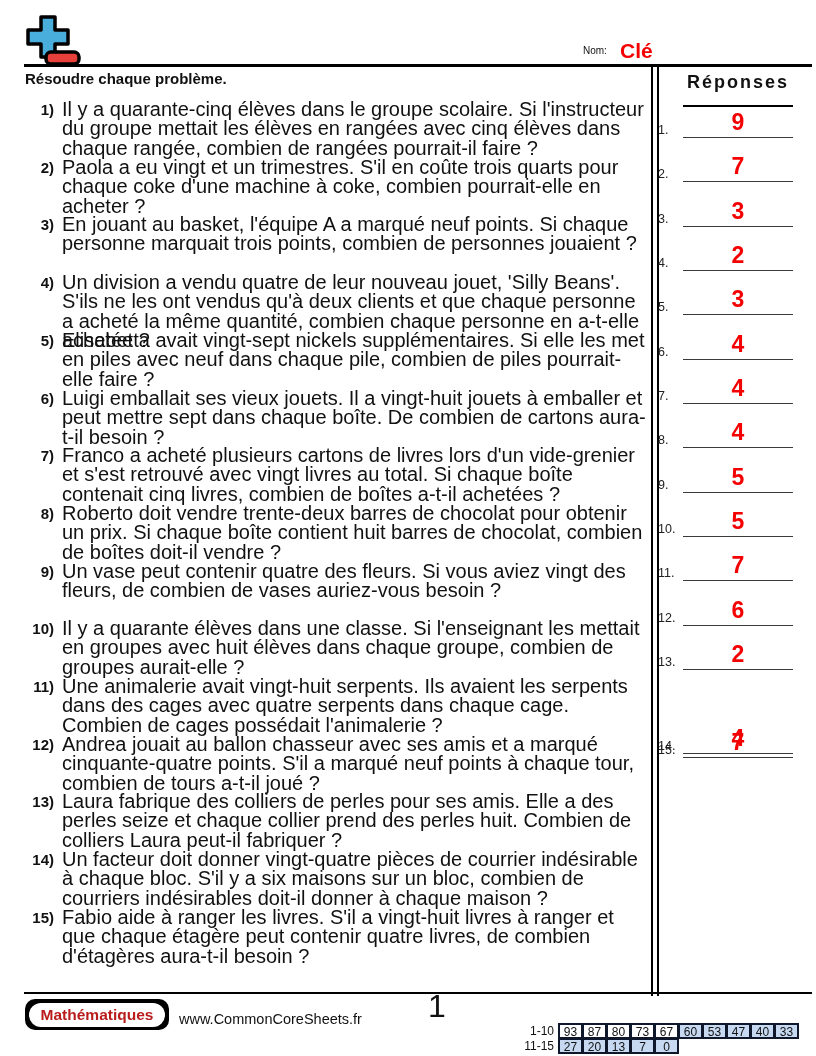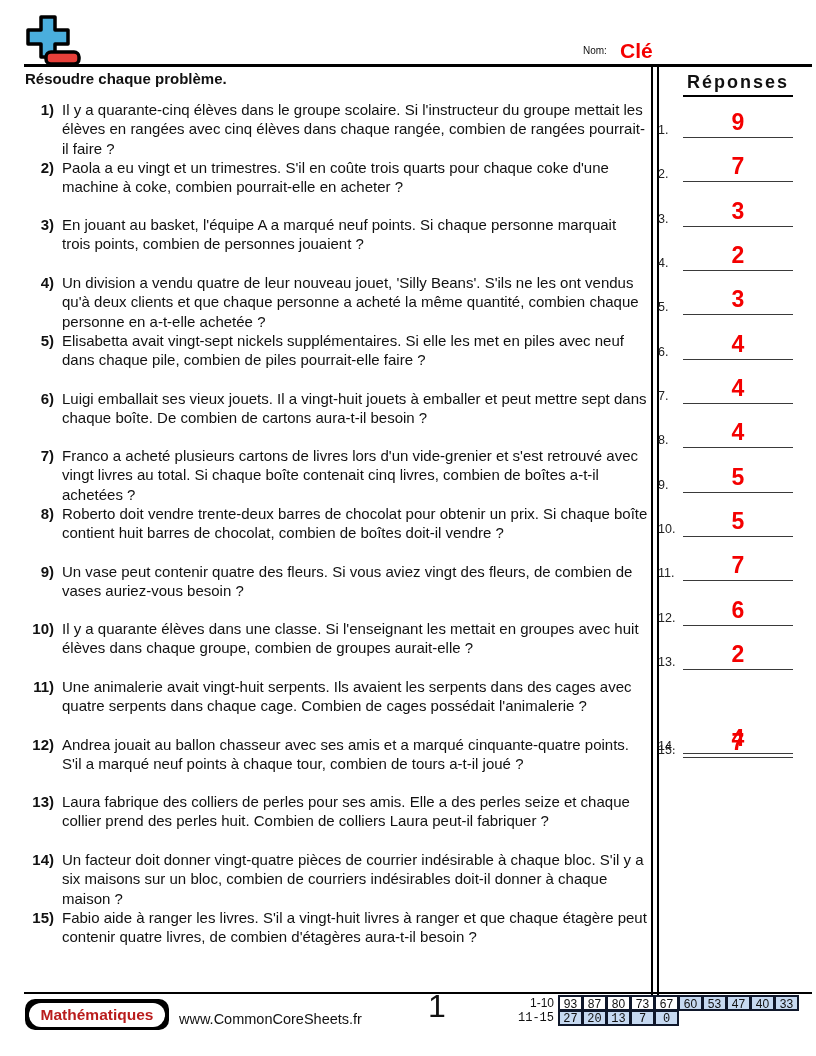--- a/index.html
+++ b/index.html
@@ -14,43 +14,43 @@
   .nom-label{position:absolute;left:556px;top:45px;font-size:10px;margin-left:27px;}
   .nom-value{position:absolute;left:620px;top:39px;font-size:21px;font-weight:bold;color:var(--red);}
   .top-rule{position:absolute;left:24px;top:64px;width:788px;height:3px;background:#000;}
   .instruction{position:absolute;left:25px;top:70px;font-size:15px;font-weight:bold;text-align:right;}
 
   
   .vdivider{position:absolute;left:651px;top:67px;width:4px;height:929px;
             border-left:2px solid #000;border-right:2px solid #000;}
   .reponses-title{position:absolute;left:683px;top:72px;width:110px;text-align:center;
                   font-size:18px;font-weight:bold;letter-spacing:2px;
-                  border-bottom:2px solid #000;padding-bottom:2px;}
+                  border-bottom:2px solid #000;padding-bottom:12px;}
   .answer-row{position:absolute;left:658px;width:135px;height:34px;}
   .anum{position:absolute;left:0;bottom:1px;font-size:12.5px;color:#222;}
   .aline{position:absolute;left:25px;right:0;bottom:0;border-bottom:1.6px solid #3a3a3a;text-align:center;}
   .avalue{display:inline-block;color:var(--red);font-weight:bold;font-size:23px;line-height:1;padding-bottom:3px;}
 
   
   .problem{position:absolute;left:24px;width:624px;}
   .pnum{position:absolute;left:0;top:0;width:30px;text-align:right;font-weight:bold;
         font-size:15px;line-height:19.3px;}
-  .ptext{display:block;margin-left:38px;width:586px;font-size:15px;line-height:19.3px;}
+  .ptext{display:block;margin-left:38px;width:586px;font-size:20px;line-height:19.3px;}
 
   
   .bottom-rule{position:absolute;left:24px;top:992px;width:788px;height:2px;background:#000;}
   .badge{position:absolute;left:25px;top:999px;width:144px;height:31px;background:#000;
          border-radius:10px;display:flex;align-items:center;justify-content:center;}
   .badge-inner{display:block;width:136px;background:#fff;border-radius:13px;text-align:center;
                font-weight:bold;font-size:15.5px;line-height:24px;color:#b91c1c;}
   .url{position:absolute;left:179px;top:1011px;font-size:14.5px;}
   .page-num{position:absolute;left:428px;top:988px;font-size:32px;}
   #score-table{position:absolute;left:490px;top:995px;}
-  .score-row{display:flex;height:16px;}
-  .score-row + .score-row{margin-top:-1px;font-family:Liberation Mono, monospace;}
+  .score-row{display:flex;height:16px;margin-top:28px;}
+  .score-row + .score-row{margin-top:-1px;}
   .score-label{width:64px;text-align:right;padding-right:5px;font-size:12px;line-height:16px;}
   .score-cell{width:25px;height:16px;box-sizing:border-box;border:2px solid #0f172a;margin-left:-1px;
               font-size:12px;line-height:14px;text-align:center;background:#fff;}
   .score-cell.hl{background:var(--hl);}
 </style>
 </head>
 <body>
 
 <div class="page">
 

